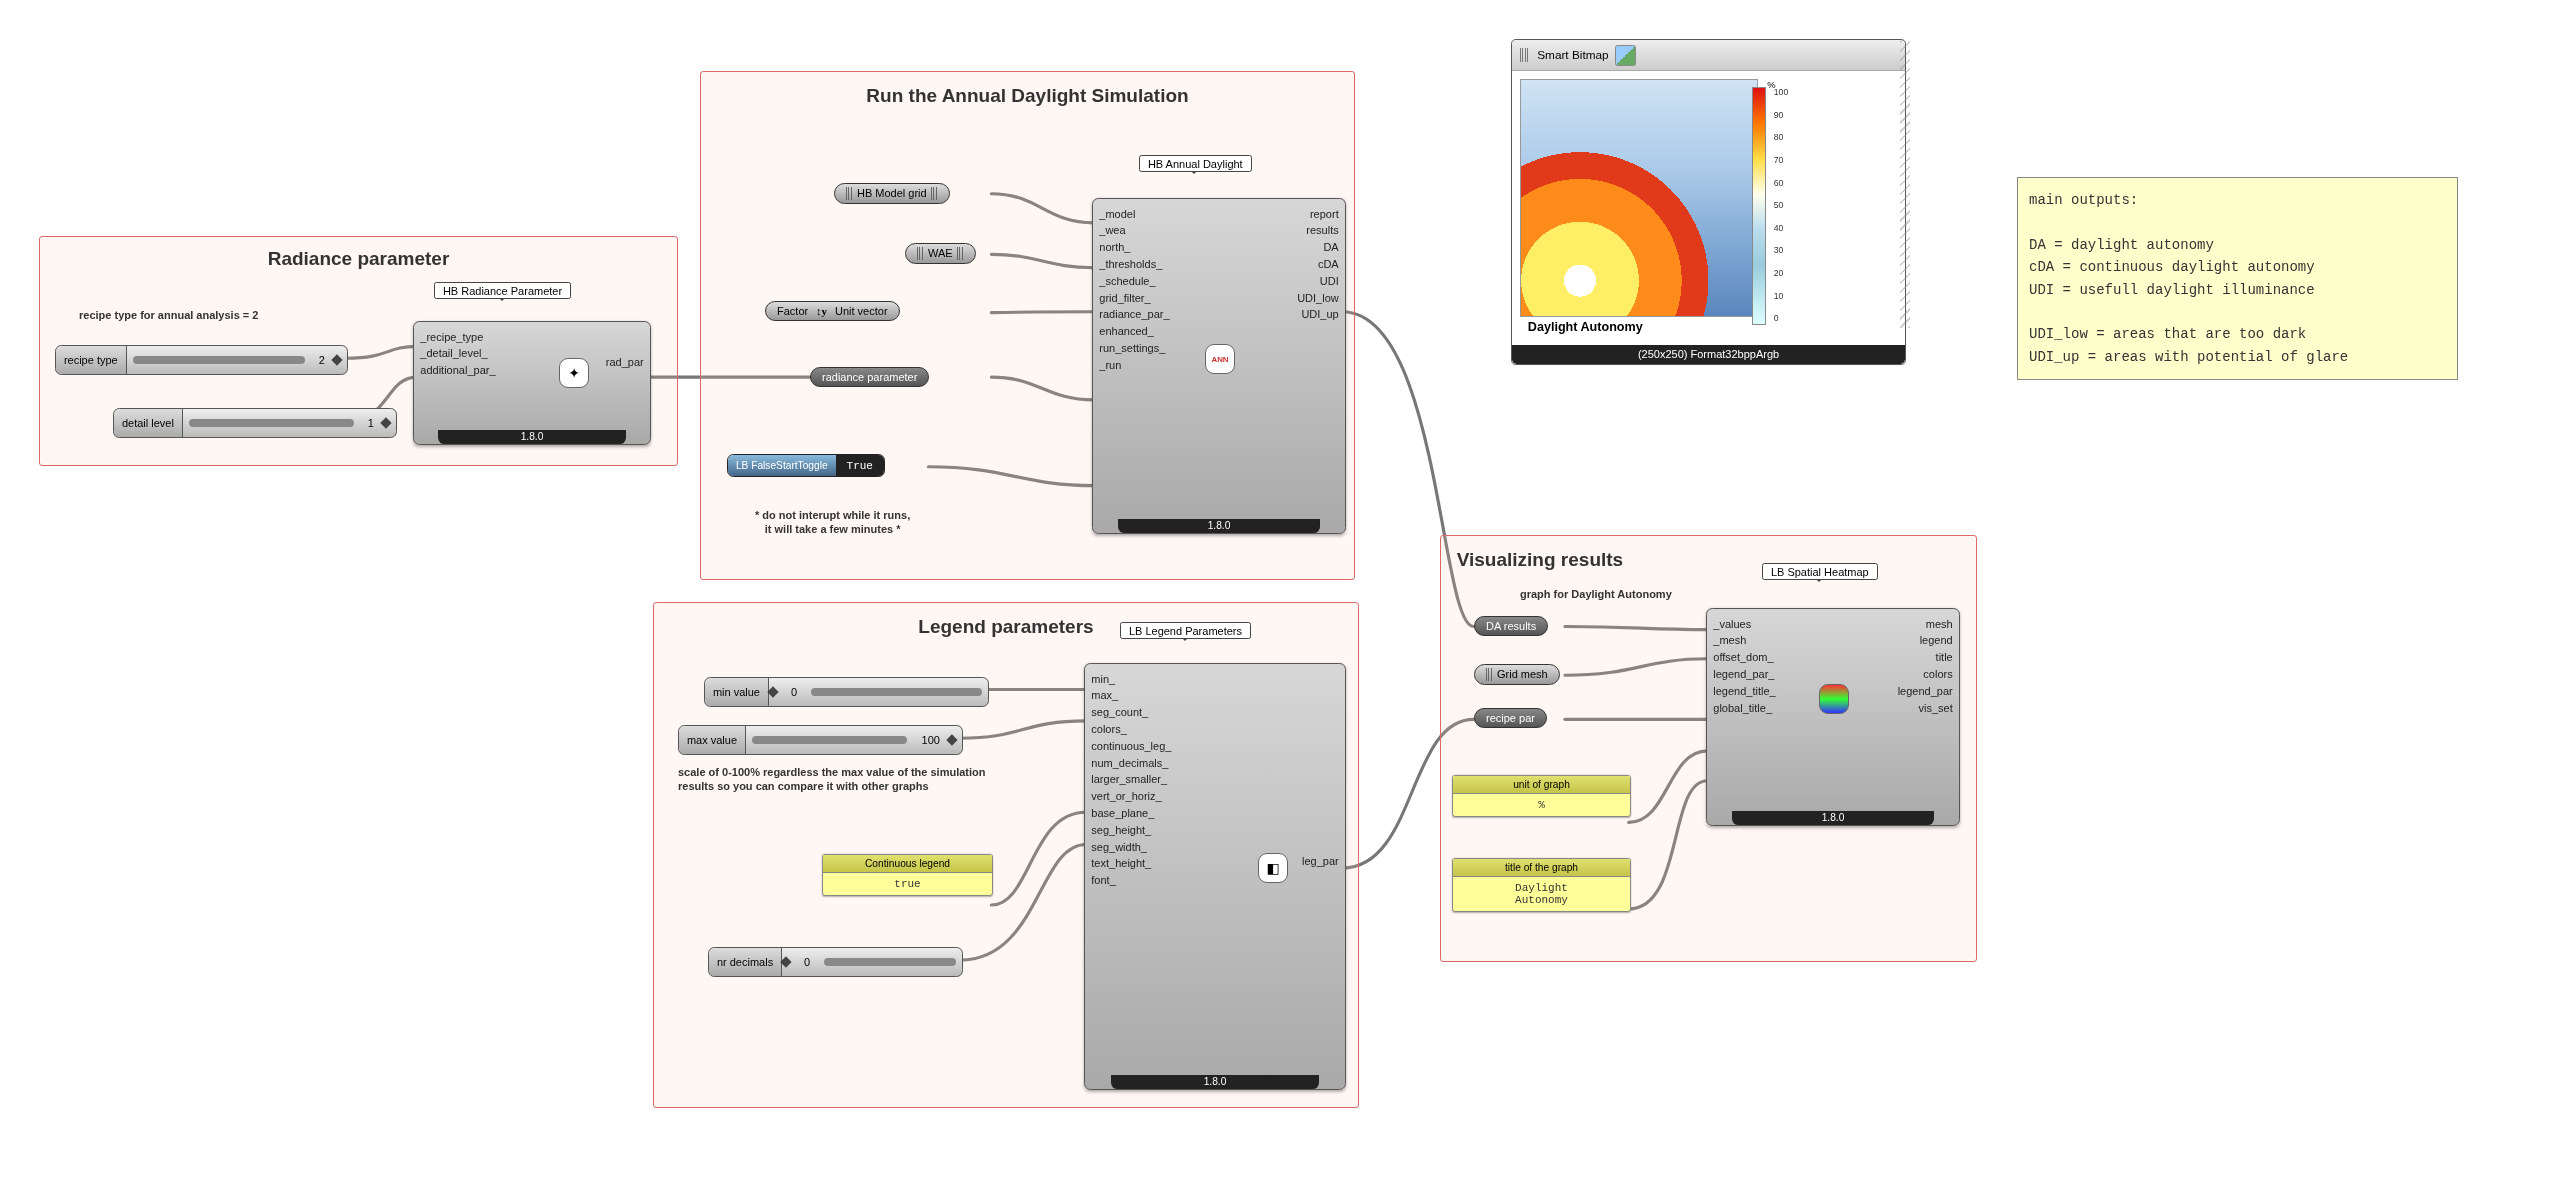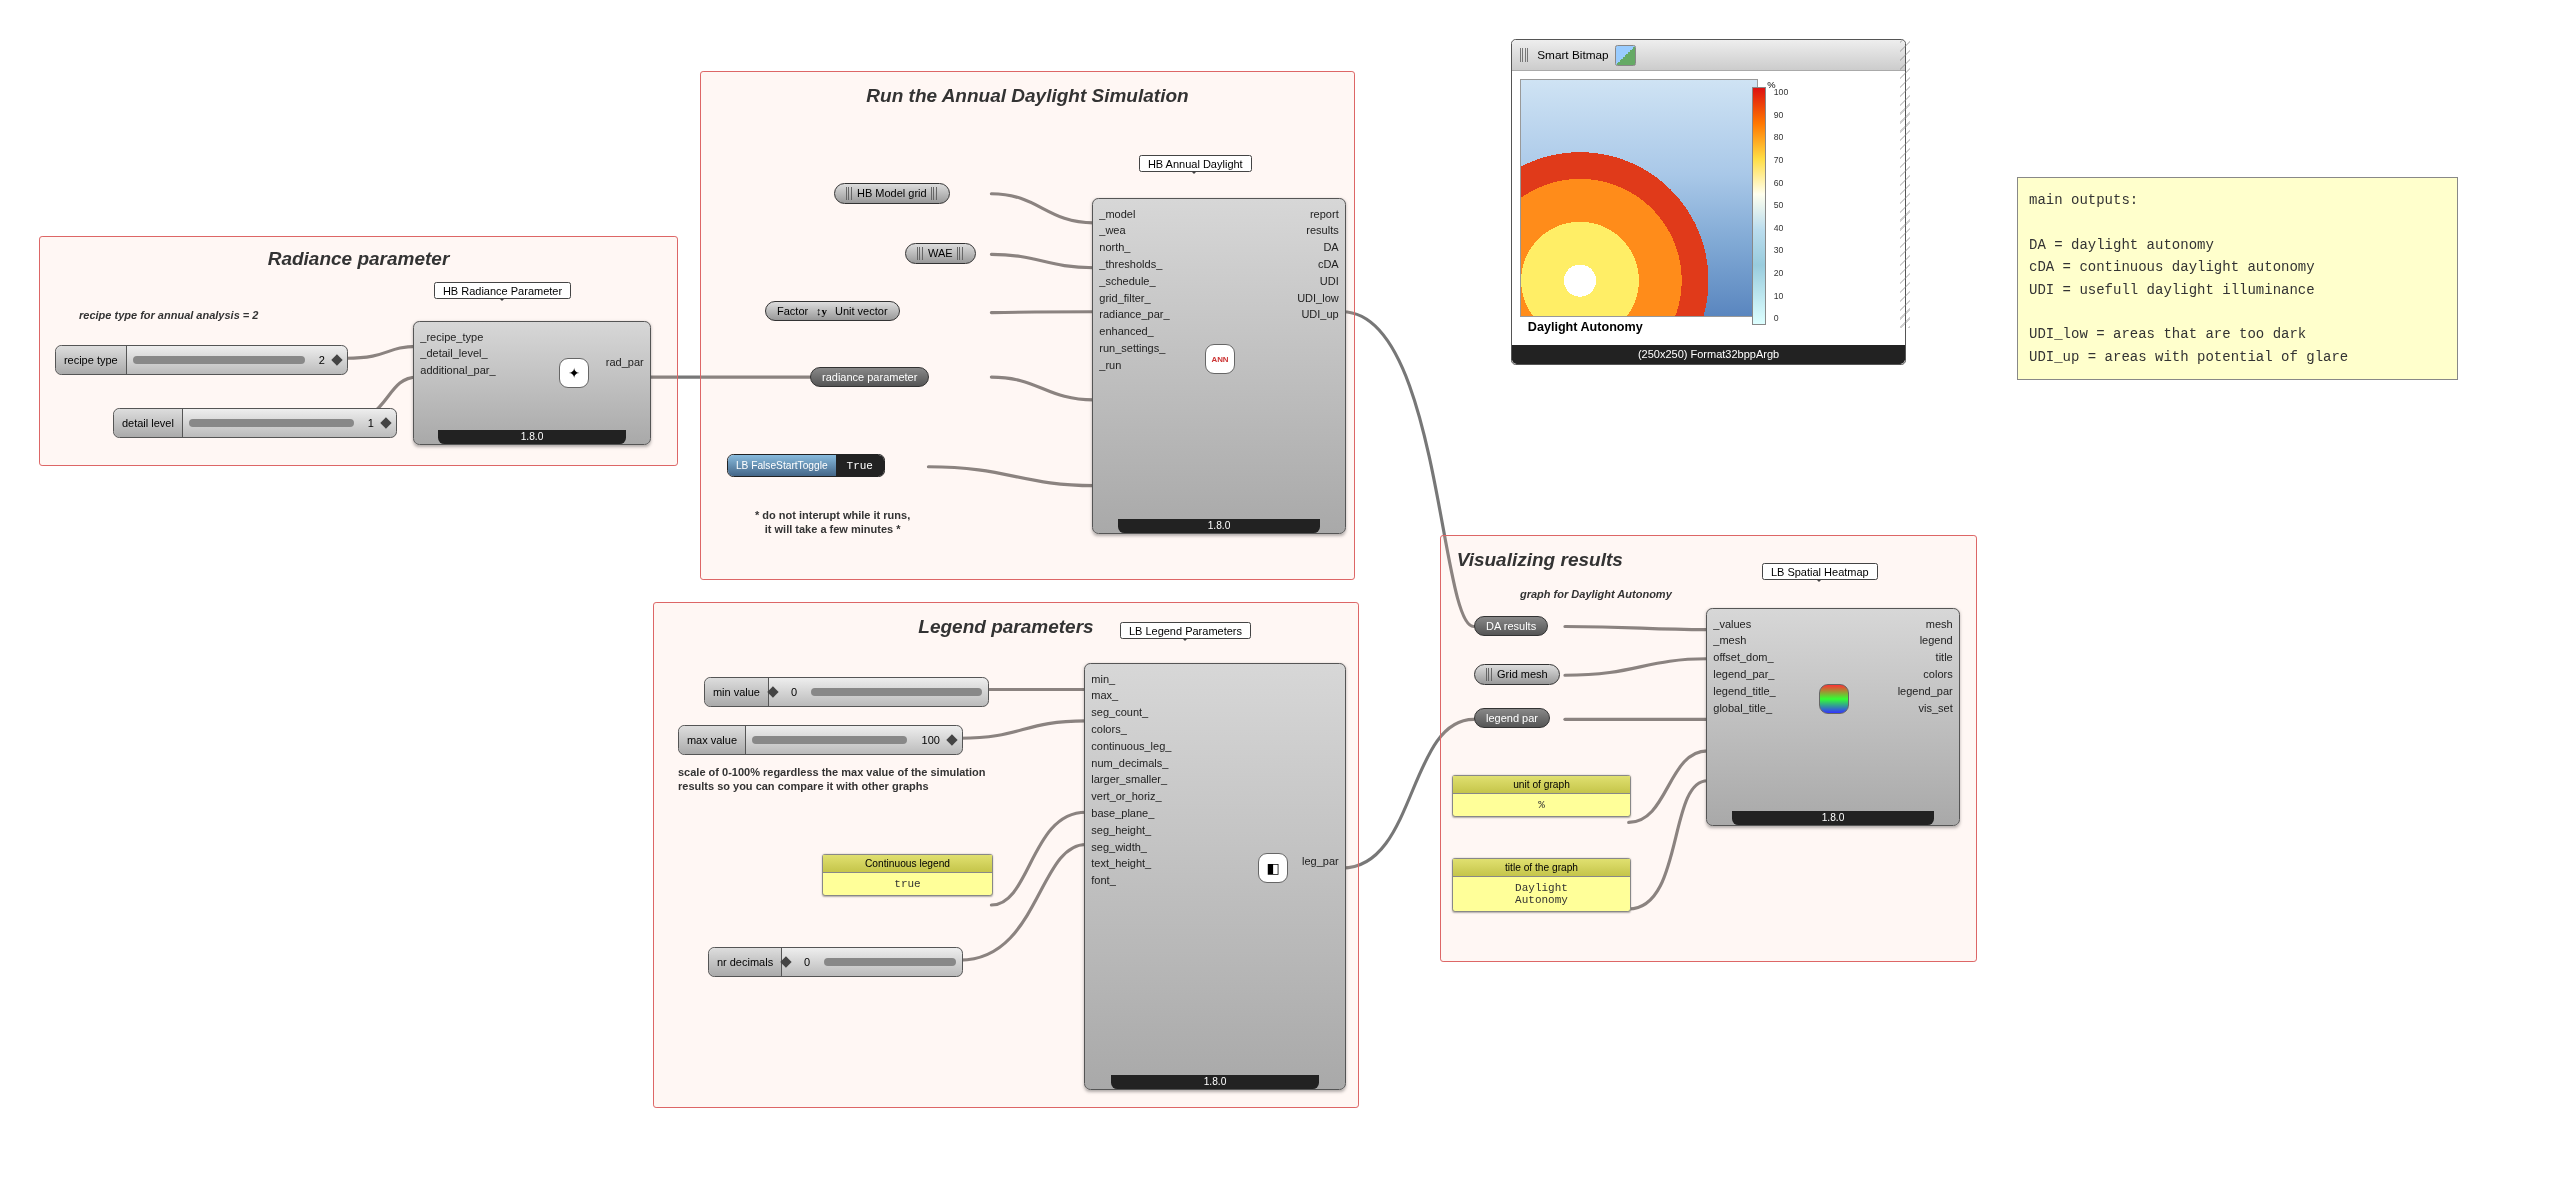--- a/index.html
+++ b/index.html
@@ -1,18 +1,18 @@
 <!DOCTYPE html>
 <html><head>
 <meta charset="utf-8">
 <style>
   html,body{margin:0;padding:0;font-family:Arial,Helvetica,sans-serif;background:#fff;color:#000;font-size:9.4px;}
   .canvas{position:relative;width:2576px;height:1183px;transform-origin:0 0;}
   
-  .group{position:absolute;border:0.8px solid #d66;background:rgba(255,200,180,.15);border-radius:3.1px;font-style:italic;}
+  .group{position:absolute;border:0.8px solid #d66;background:rgba(255,200,180,.15);border-radius:3.1px;}
   .group-title{position:absolute;left:0;right:0;text-align:center;font-size:19px;font-weight:700;color:#333;}
   .group-sub{position:absolute;font-size:11px;color:#333;}
   .group-note{position:absolute;font-size:11px;font-weight:700;color:#333;max-width:315px;line-height:1.3;}
   
   .comp{position:absolute;background:linear-gradient(#d7d7d7,#a9a9a9);border:0.8px solid #555;border-radius:6.3px;box-shadow:0 1.6px 3.1px rgba(0,0,0,.3);}
   .comp .version{position:absolute;bottom:0;left:10%;right:10%;background:#222;color:#fff;text-align:center;font-size:10.2px;border-radius:0 0 6.3px 6.3px;padding:1.6px 0;}
   .comp-label{position:absolute;background:#fff;border:0.8px solid #444;border-radius:2.4px;padding:1.6px 7.9px;font-size:11px;white-space:nowrap;}
   .comp-label::after{content:"";position:absolute;left:50%;bottom:-5.5px;margin-left:-3.9px;border:3.9px solid transparent;border-top-color:#444;}
   .port{font-size:11px;color:#222;padding:2.4px 6.3px;white-space:nowrap;}
   .ports-left{position:absolute;left:0;top:6.3px;display:flex;flex-direction:column;}
@@ -232,21 +232,21 @@
     <div class="group-sub" style="top:52px;left:79px;font-weight:700;">graph for Daylight Autonomy</div>
   </div>
   <div class="capsule dark" style="left:1474px;top:616px;">
     <span>DA results</span>
   </div>
   <div class="capsule" style="left:1474px;top:664px;">
     <span class="left-grip"></span>
       <span>Grid mesh</span>
   </div>
   <div class="capsule dark" style="left:1474px;top:708px;">
-    <span>legend par</span>
+    <span>recipe par</span>
   </div>
   <div class="panel" style="left:1452px;top:775px;width:177px;">
     <div class="p-title">unit of graph</div>
     <div class="p-body">%</div>
   </div>
   <div class="panel" style="left:1452px;top:858px;width:177px;">
     <div class="p-title">title of the graph</div>
     <div class="p-body" style="white-space:pre;">Daylight
 Autonomy</div>
   </div>

